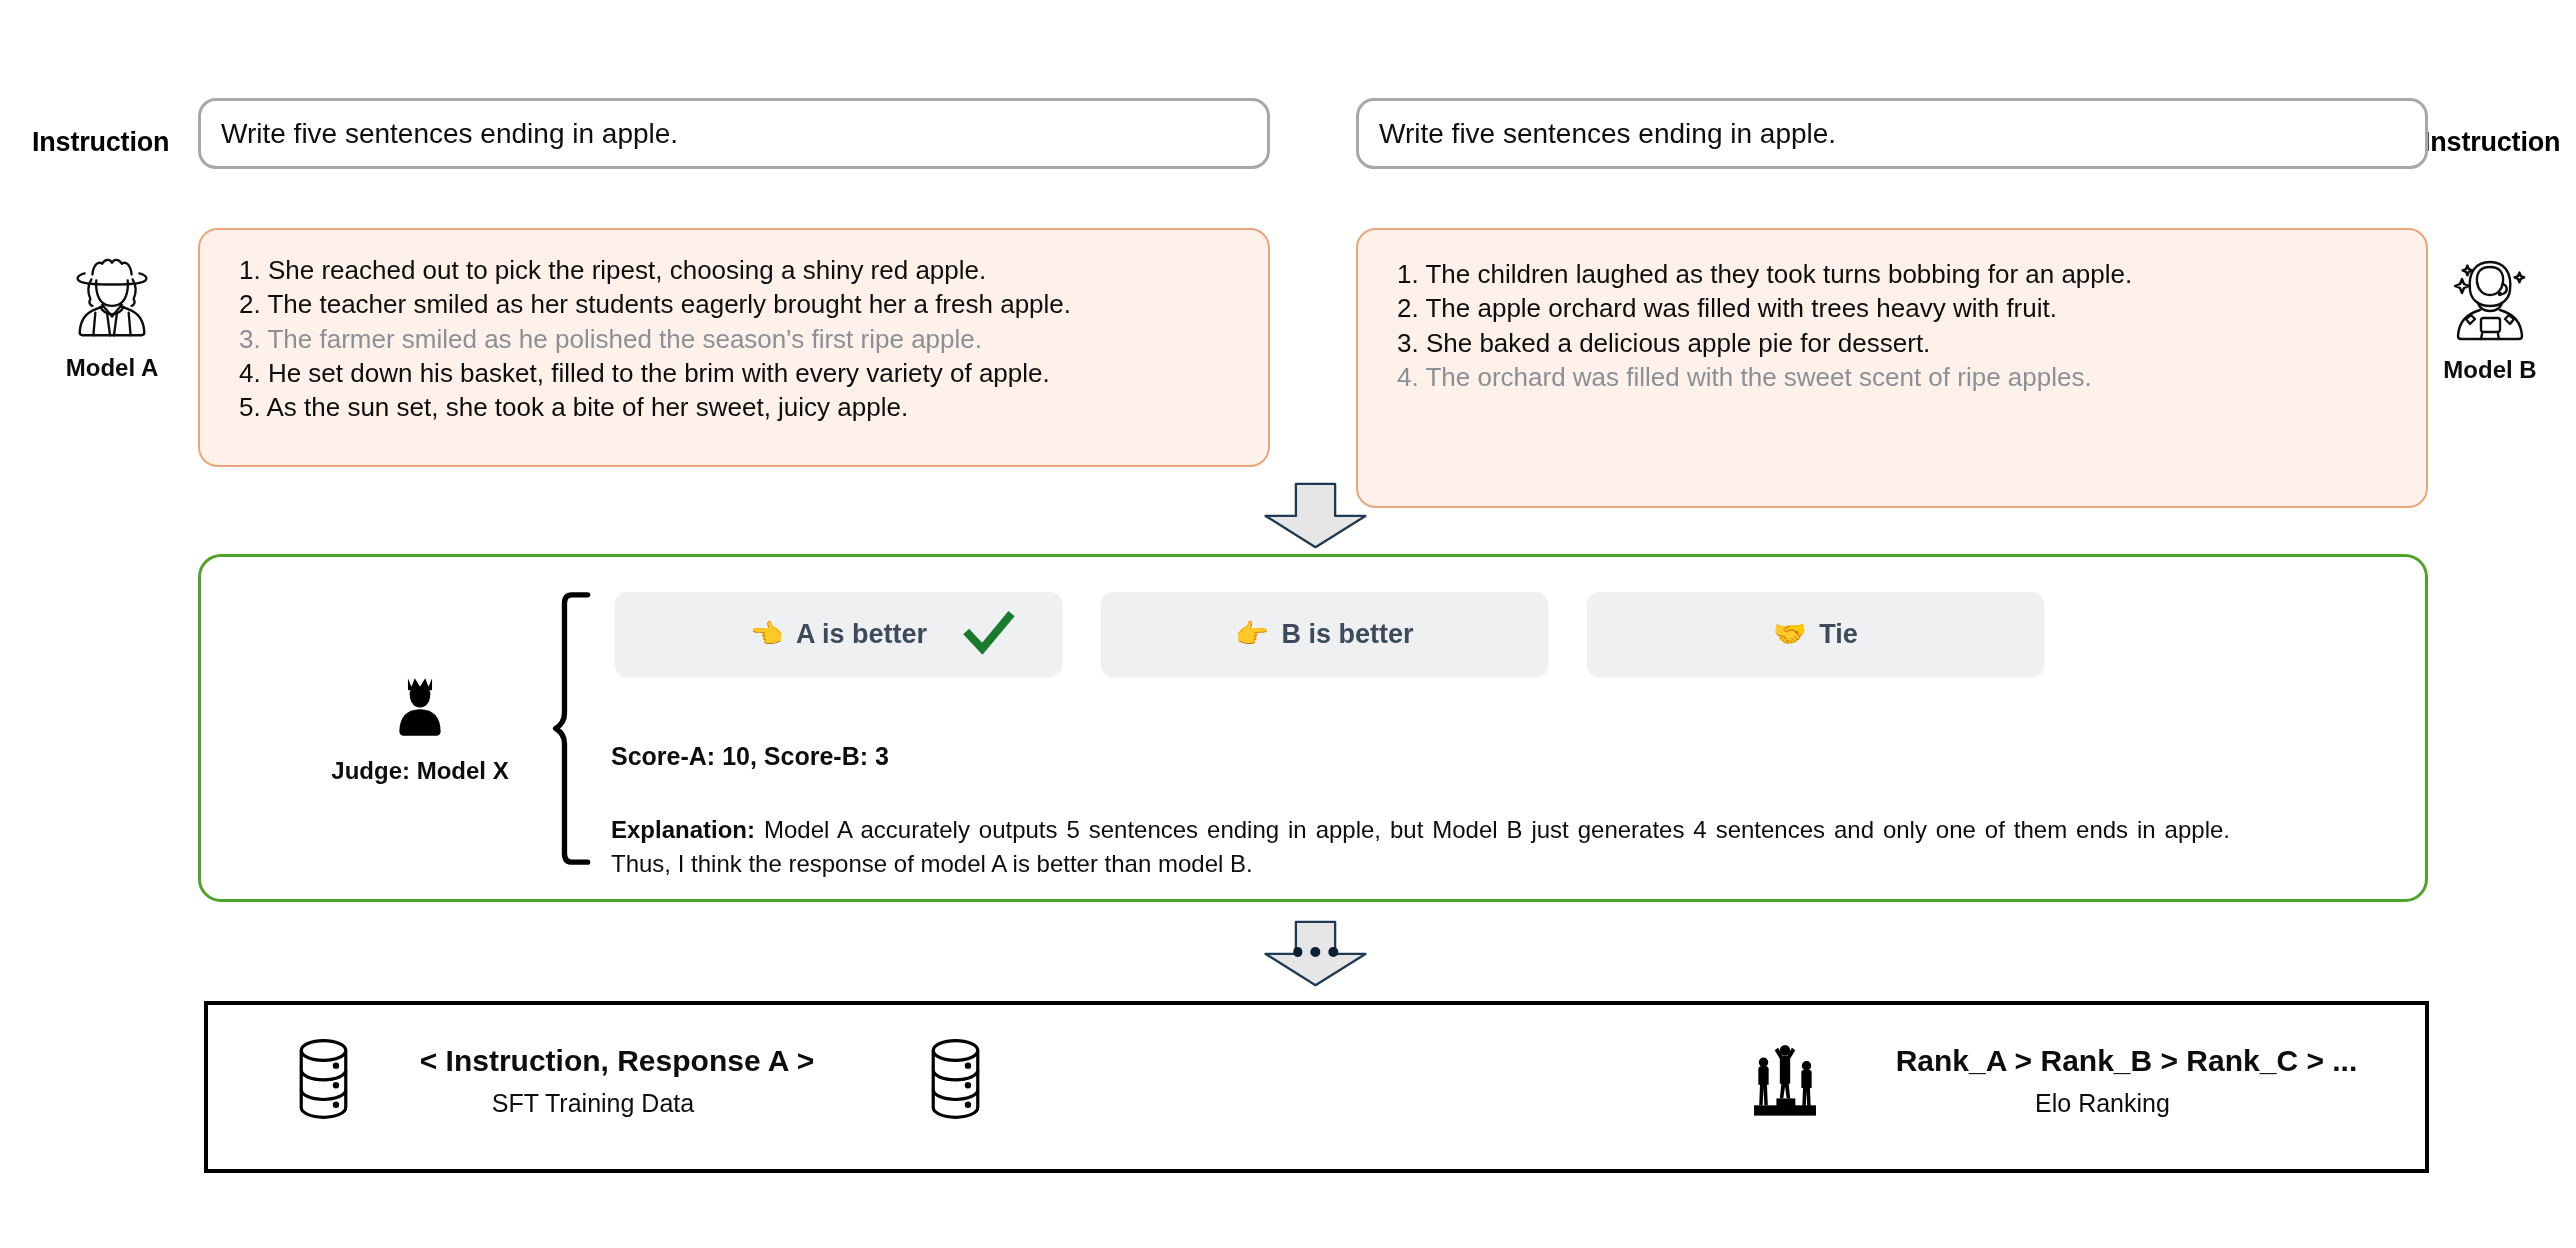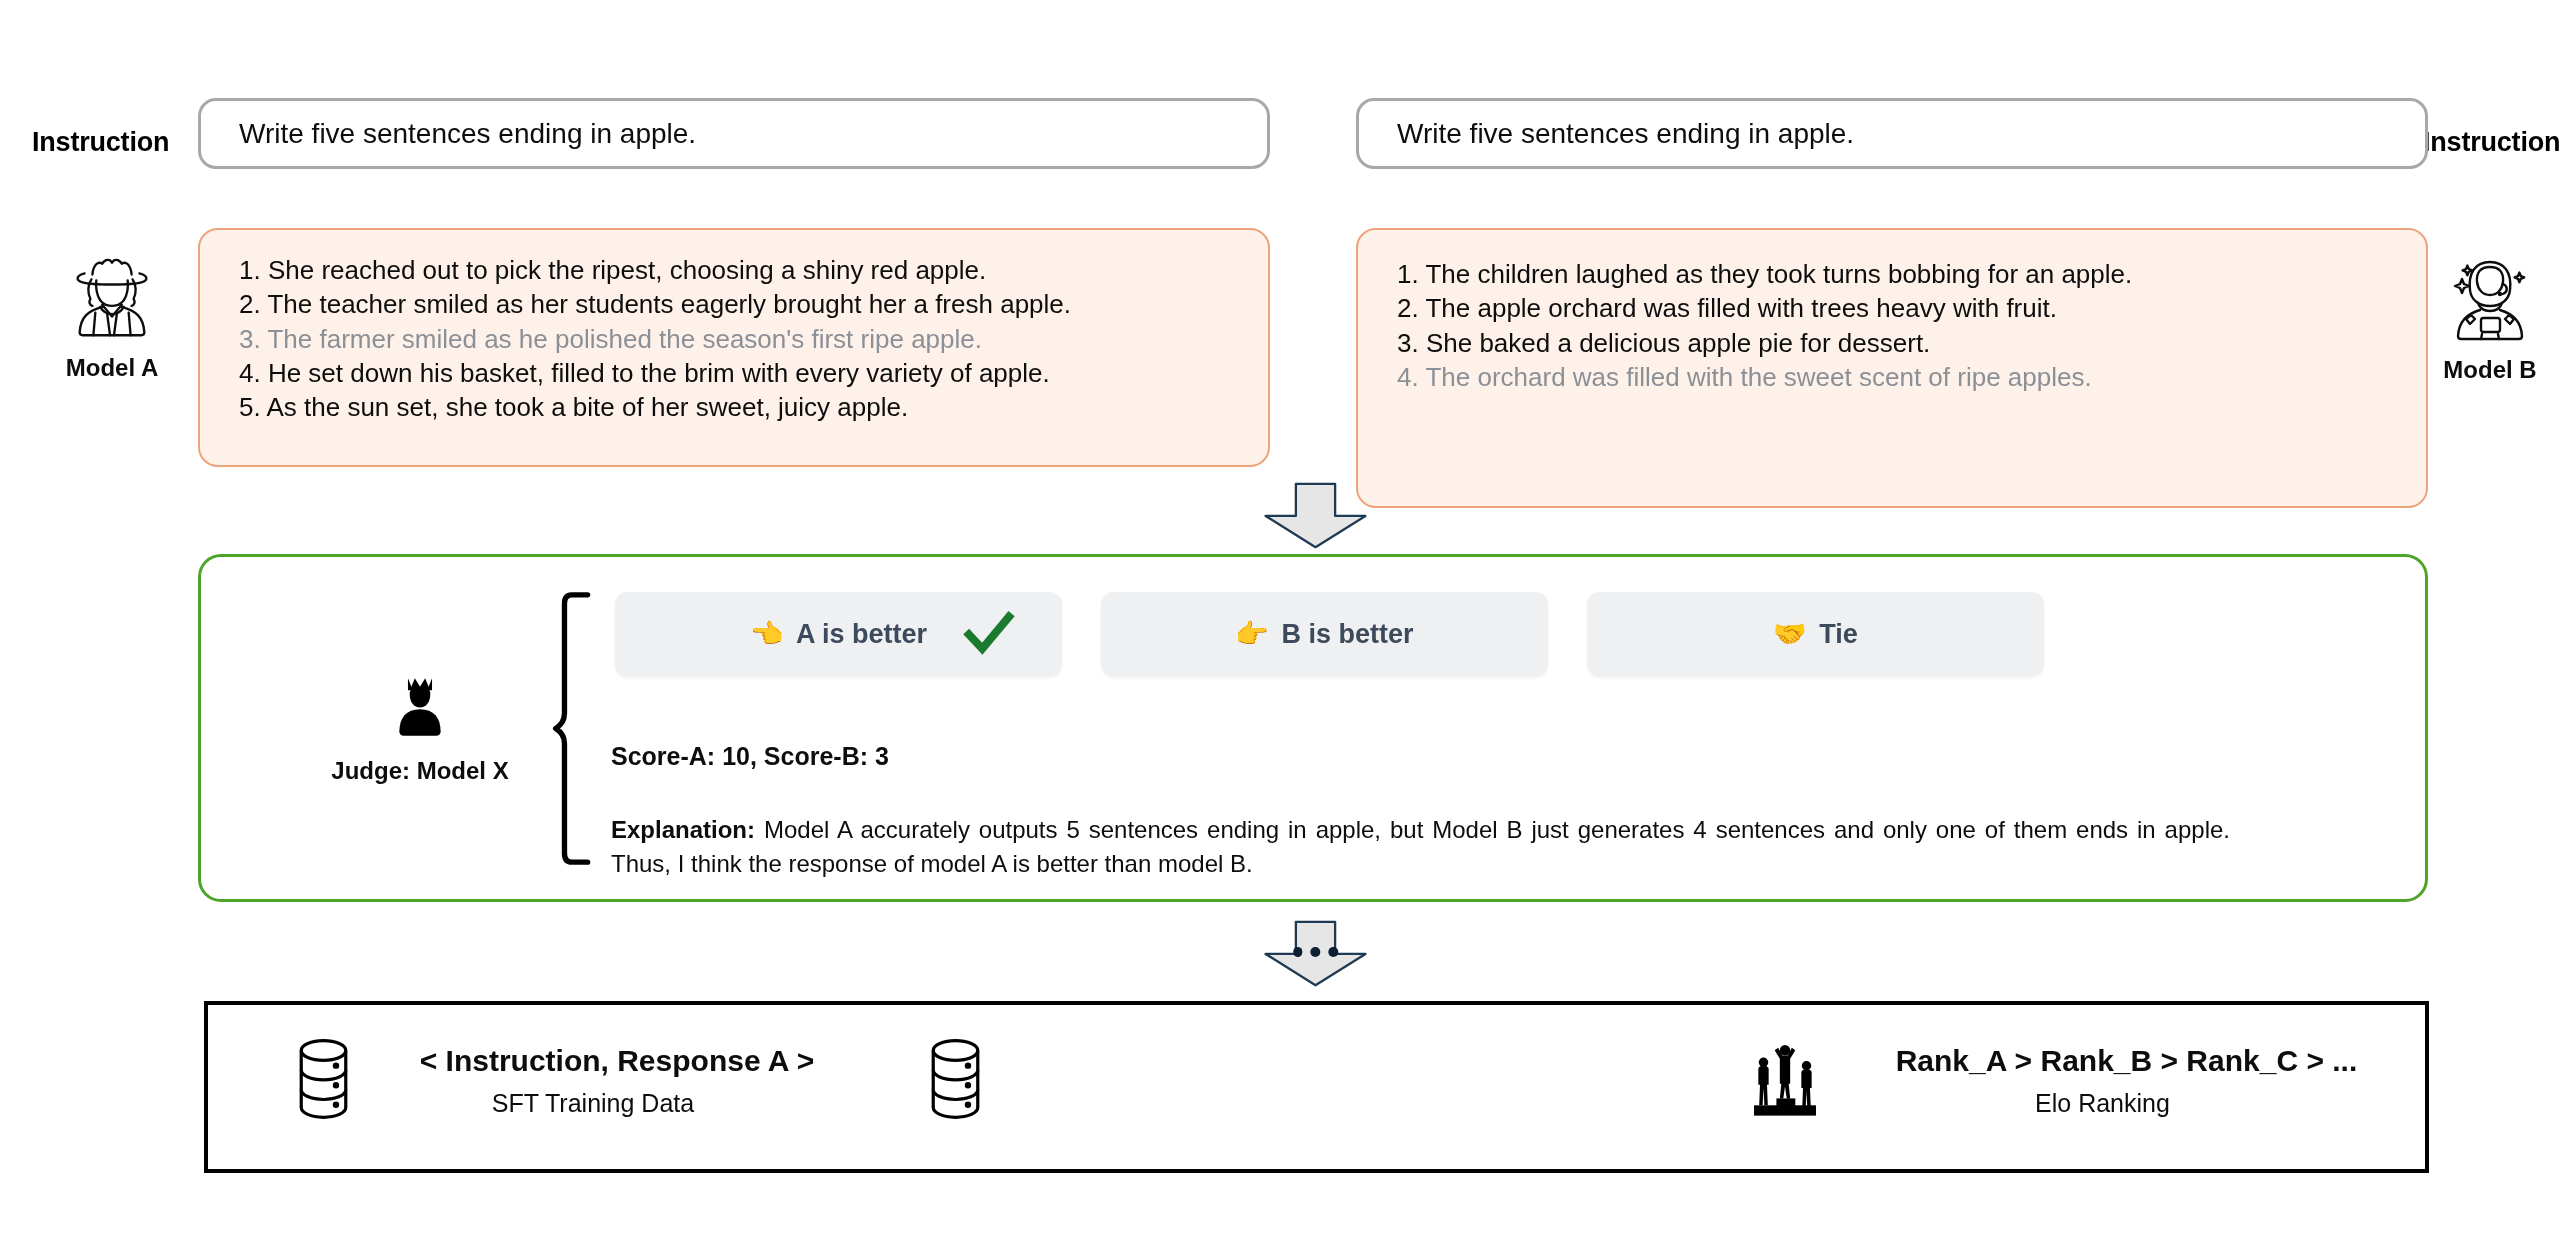--- a/index.html
+++ b/index.html
@@ -28,21 +28,21 @@
   }
 
   
   .instruction-box {
     border: 3.6px solid #a8a8a8;
     border-radius: 18px;
     background: #ffffff;
     box-sizing: border-box;
     display: flex;
     align-items: center;
-    padding-left: 38px;
+    padding-left: 20px;
   }
   .instruction-text {
     font-size: 28px;
     color: #0d0d0d;
     line-height: 1.2;
   }
 
   
   .response-box {
     border: 2.7px solid #eda47b;

